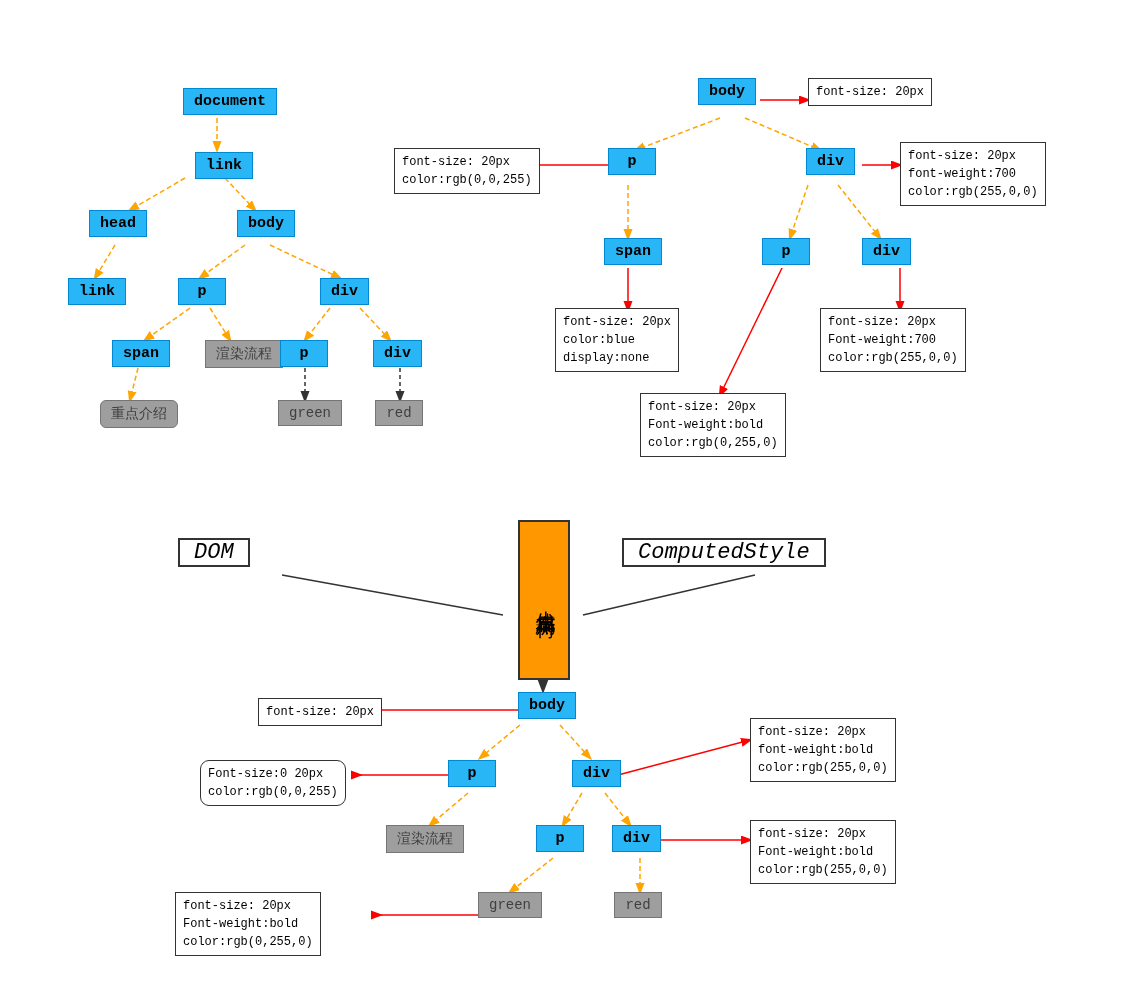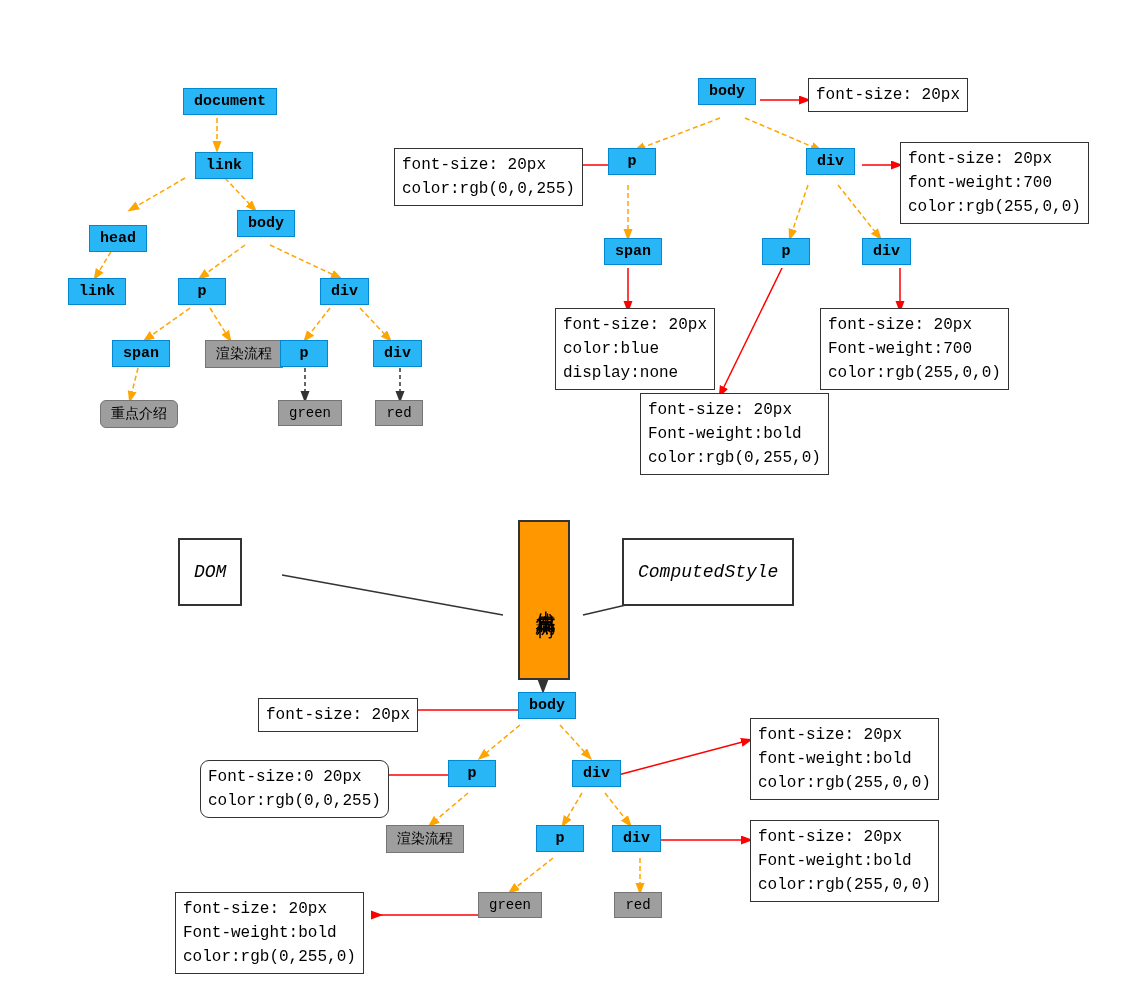--- a/index.html
+++ b/index.html
@@ -13,43 +13,43 @@
       font-size: 15px;
       font-weight: bold;
       display: inline-block;
       min-width: 48px;
       text-align: center;
       position: absolute;
     }
     .node-gray {
       background: #9e9e9e;
       border: 1.5px solid #757575;
-      color: #000000;
+      color: #404040;
       padding: 4px 10px;
       font-size: 14px;
       display: inline-block;
       min-width: 48px;
       text-align: center;
       position: absolute;
     }
     .style-box {
       border: 1.5px solid #333;
       background: #fff;
-      font-size: 16px;
+      font-size: 12px;
       padding: 4px 7px;
       position: absolute;
       line-height: 1.5;
       font-family: 'Courier New', monospace;
       white-space: pre;
     }
     .label-box {
       border: 2px solid #333;
       background: #fff;
-      font-size: 18px;
-      padding: 22px 14px;
+      font-size: 22px;
+      padding: 0 14px;
       position: absolute;
       font-family: 'Courier New', monospace;
       font-style: italic;
     }
     .label-box-orange {
       background: #ff9800;
       border: 2px solid #333;
       font-size: 20px;
       padding: 6px 10px;
       position: absolute;
@@ -166,21 +166,21 @@
 
   <line x1="498" y1="915" x2="380" y2="915" stroke="red" stroke-width="1.5" marker-end="url(#arrow-red-rev)"></line>
 
   <line x1="282" y1="575" x2="503" y2="615" stroke="#333" stroke-width="1.5"></line>
 
   <line x1="755" y1="575" x2="583" y2="615" stroke="#333" stroke-width="1.5"></line>
 </svg>
 
 <div class="node-blue" style="left:183px;top:88px;">document</div>
 <div class="node-blue" style="left:195px;top:152px;">link</div>
-<div class="node-blue" style="left:89px;top:210px;margin-top:15px;">head</div>
+<div class="node-blue" style="left:89px;top:210px;">head</div>
 <div class="node-blue" style="left:237px;top:210px;">body</div>
 <div class="node-blue" style="left:68px;top:278px;">link</div>
 <div class="node-blue" style="left:178px;top:278px;">p</div>
 <div class="node-blue" style="left:320px;top:278px;">div</div>
 <div class="node-blue" style="left:112px;top:340px;">span</div>
 <div class="node-gray" style="left:205px;top:340px;">渲染流程</div>
 <div class="node-blue" style="left:280px;top:340px;">p</div>
 <div class="node-blue" style="left:373px;top:340px;">div</div>
 <div class="node-gray" style="left:100px;top:400px;border-radius:6px;">重点介绍</div>
 <div class="node-gray" style="left:278px;top:400px;">green</div>

